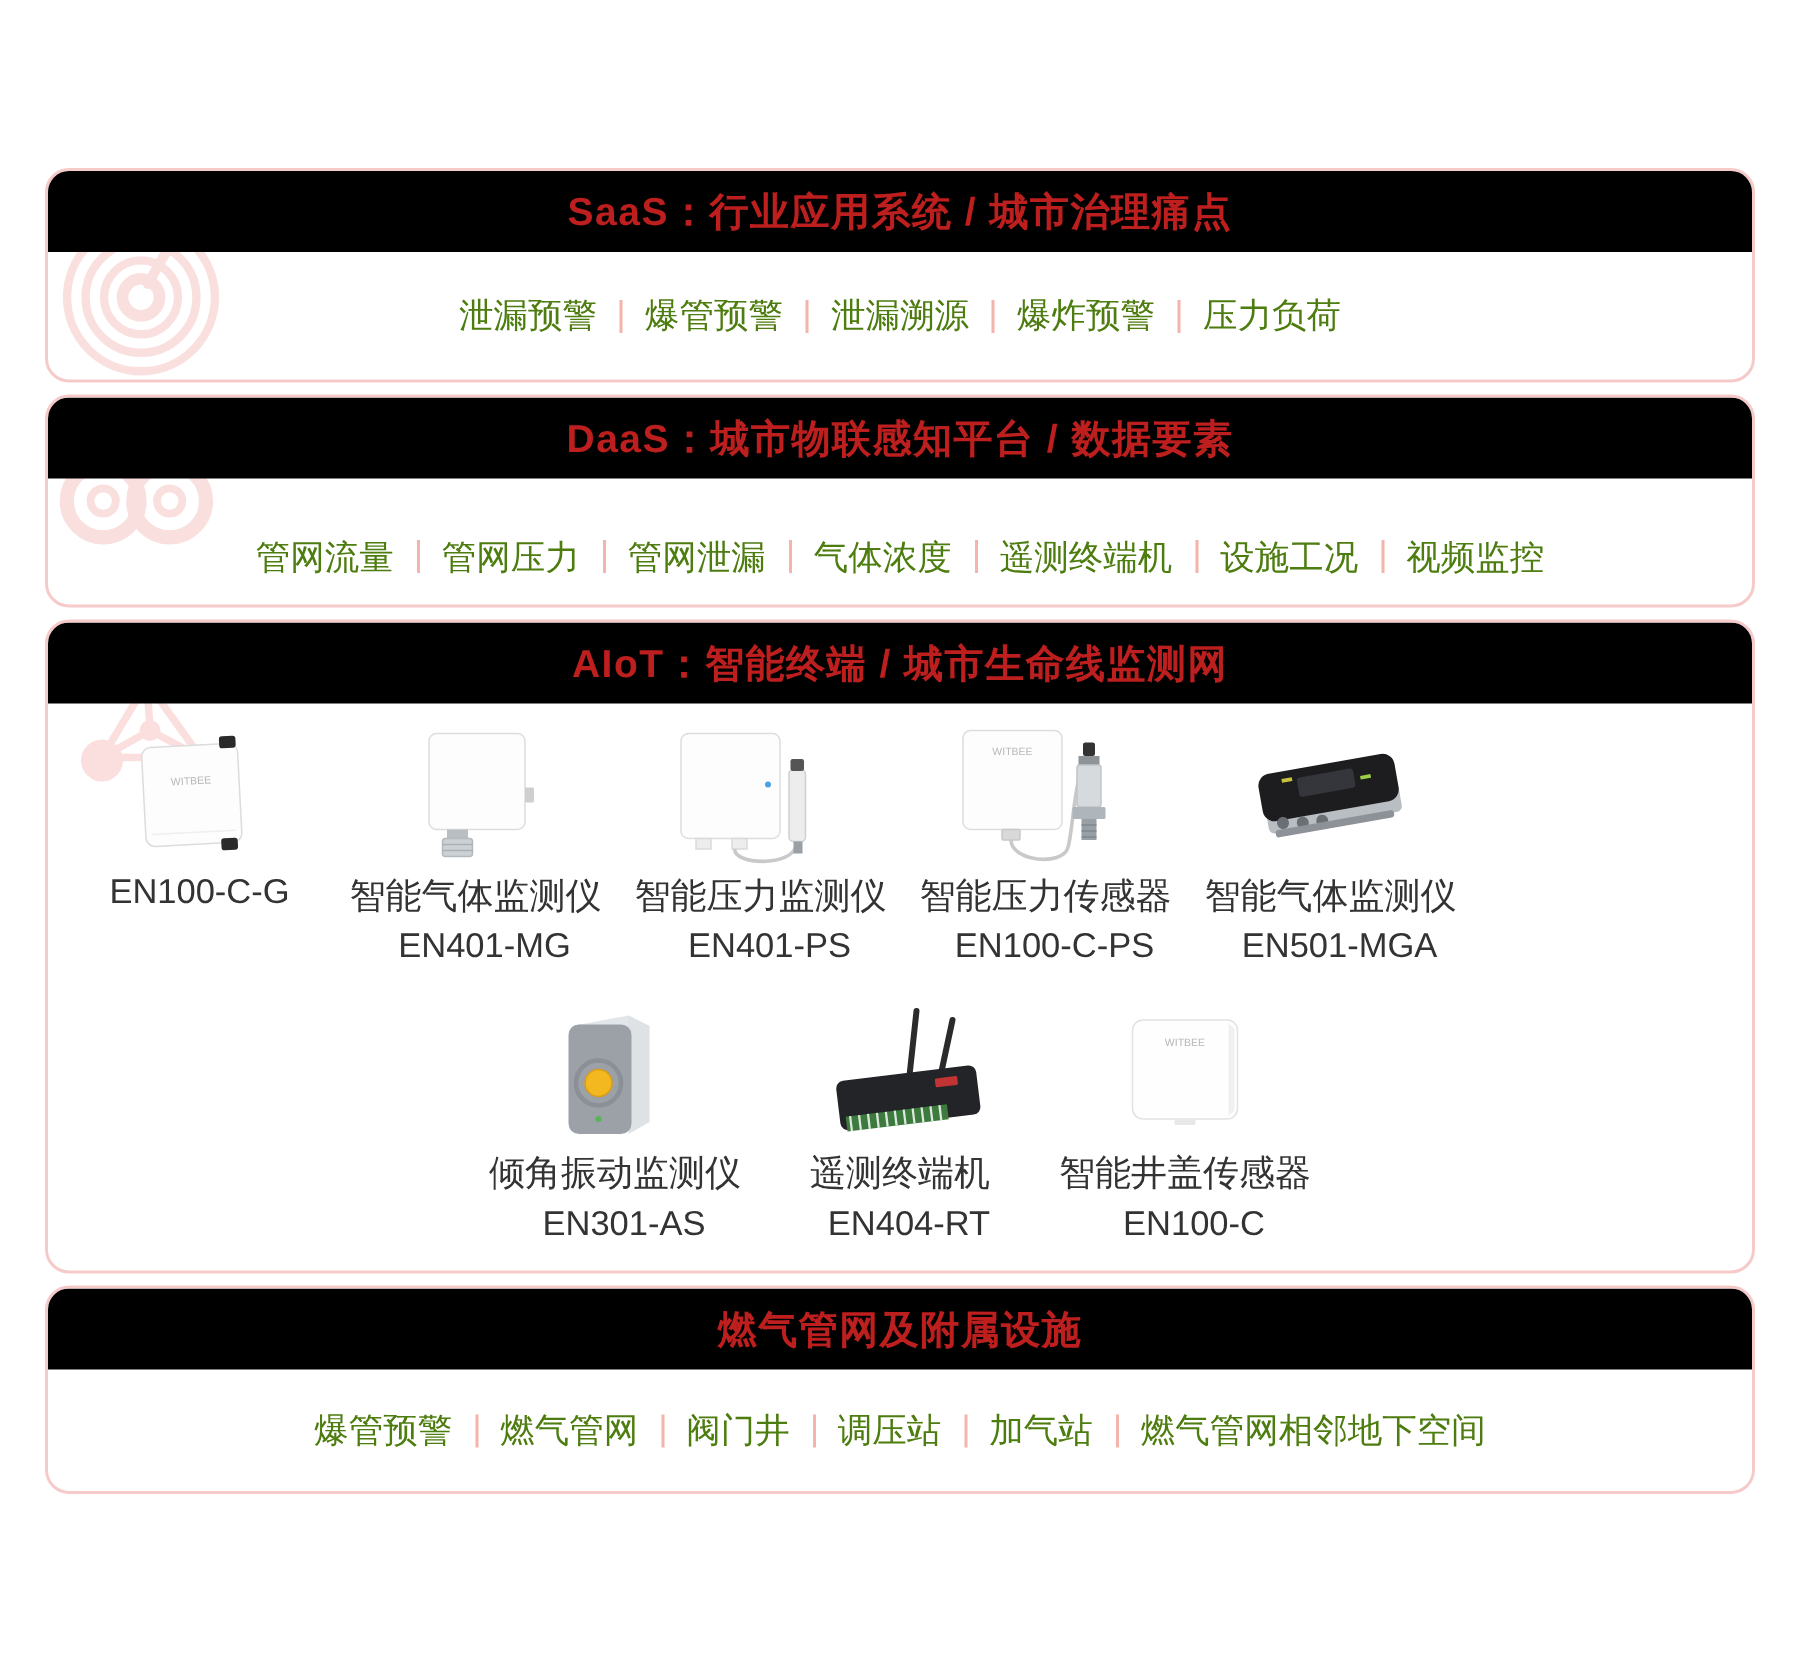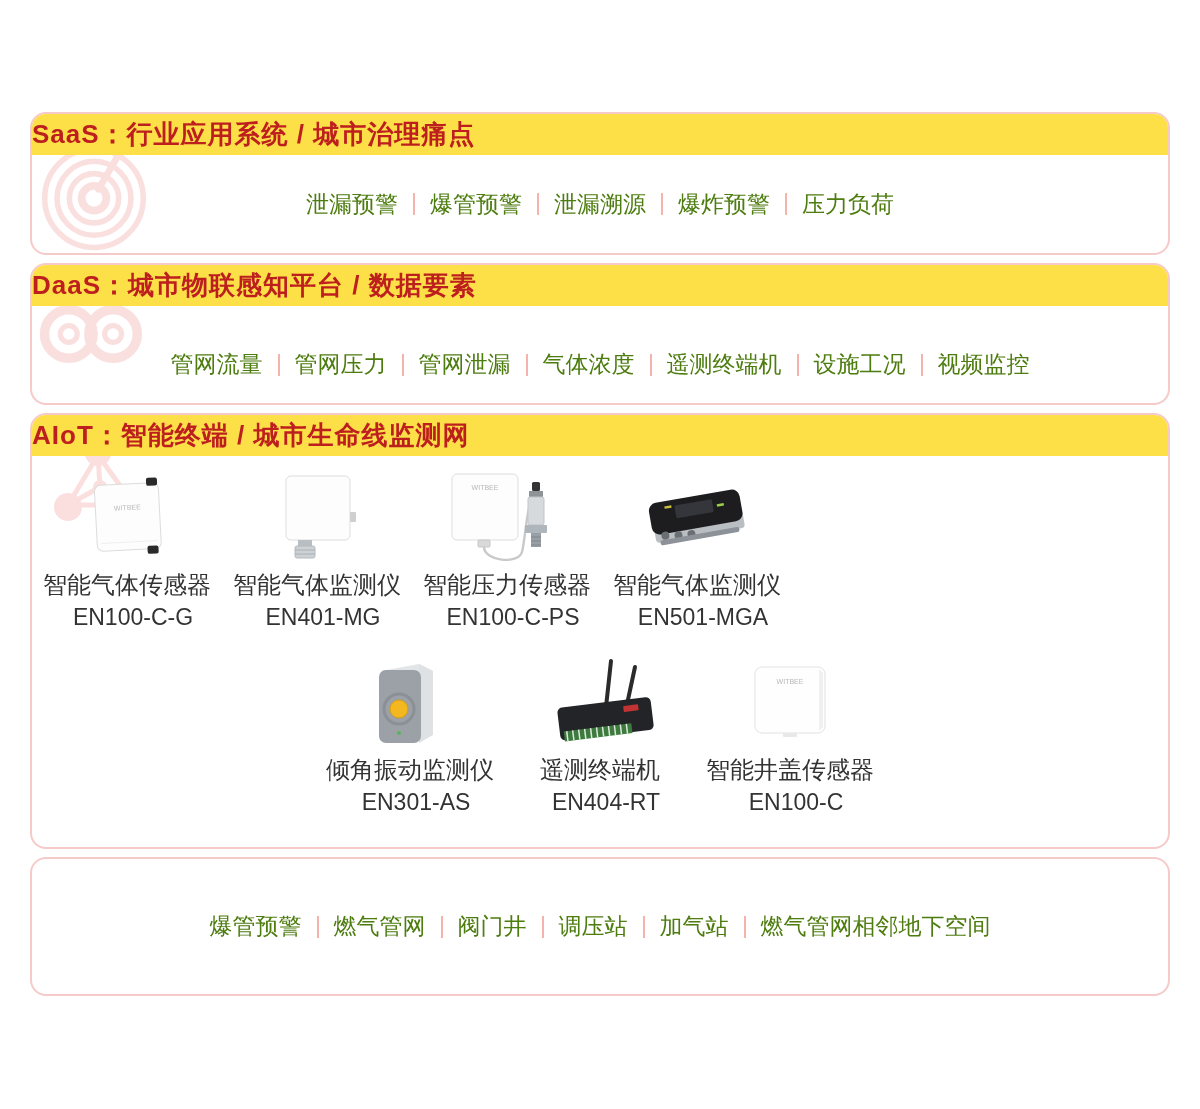--- a/index.html
+++ b/index.html
@@ -6,22 +6,22 @@
   html,body { width:1200px; height:1109px; background:#ffffff;
     font-family:"Liberation Sans","DejaVu Sans",sans-serif; }
   .stack { position:absolute; left:30px; top:112px; width:1140px;
     display:flex; flex-direction:column; gap:8px; }
   .card { position:relative; border:2px solid #f7caca; border-radius:16px;
     background:#ffffff; display:flex; flex-direction:column; overflow:hidden; }
   .card.h-sm1 { height:143px; }
   .card.h-sm2 { height:142px;gap:20px; }
   .card.h-lg  { height:436px; }
   .card.h-sm4 { height:139px; }
-  .card-header { height:41px; background:#fde047; display:flex;
-    align-items:center; justify-content:flex-start; flex:0 0 auto; position:relative; z-index:2; }
+  .card-header { height:54px; background:#000000; display:flex;
+    align-items:center; justify-content:center; flex:0 0 auto; position:relative; z-index:2; }
   .card-title { font-size:26px; font-weight:bold; color:#bd1e1e; letter-spacing:1px; }
   .card-body { flex:1; display:flex; align-items:center; justify-content:center;
     position:relative; z-index:2; }
   .items-row { display:flex; align-items:center; justify-content:center;
     font-size:23px; color:#4d7c0f; white-space:nowrap; }
   .sep { width:2px; height:22px; background:#f5b4ab; margin:0 15px; flex:0 0 auto; }
   .watermark { position:absolute; z-index:1; opacity:0.85; }
   .wm-stroke { stroke:#fadada; fill:none; }
   .wm-fill { fill:#fbdada; }
   
@@ -120,40 +120,55 @@
           <svg width="150" height="95" viewBox="0 0 150 95">
             <g transform="rotate(-3 75 50)">
               <rect x="44" y="14" width="64" height="66" rx="6" fill="#fdfdfd" stroke="#dcdcdc"></rect>
               <rect x="96" y="9" width="11" height="8" rx="2" fill="#2a2a2a"></rect>
               <rect x="94" y="77" width="11" height="8" rx="2" fill="#2a2a2a"></rect>
               <line x1="48" y1="72" x2="104" y2="72" stroke="#efefef"></line>
               <text x="76" y="40" font-size="7" text-anchor="middle" fill="#b9b9b9">WITBEE</text>
             </g>
           </svg>
         </div>
-        <div class="device-name">智能气体传感器</div>
         <div class="device-model">EN100-C-G</div>
       </div>
 
 
       <div class="device-cell">
         <div class="device-img">
           <svg width="150" height="95" viewBox="0 0 150 95">
             <rect x="44" y="6" width="64" height="64" rx="5" fill="#fdfdfd" stroke="#dddddd"></rect>
             <rect x="108" y="42" width="6" height="10" rx="1" fill="#cfcfcf"></rect>
             <rect x="56" y="70" width="14" height="6" fill="#b9bec3"></rect>
             <rect x="53" y="76" width="20" height="12" rx="2" fill="#ccd1d5" stroke="#b4b9bd"></rect>
             <line x1="53" y1="80" x2="73" y2="80" stroke="#aab0b5"></line>
             <line x1="53" y1="84" x2="73" y2="84" stroke="#aab0b5"></line>
           </svg>
         </div>
         <div class="device-name">智能气体监测仪</div>
         <div class="device-model">EN401-MG</div>
       </div>
 
+      <div class="device-cell">
+        <div class="device-img">
+          <svg width="150" height="95" viewBox="0 0 150 95">
+            <rect x="22" y="6" width="66" height="70" rx="5" fill="#fdfdfd" stroke="#dddddd"></rect>
+            <circle cx="80" cy="40" r="2" fill="#4aa3e0"></circle>
+            <rect x="32" y="76" width="10" height="7" fill="#ededed" stroke="#dadada"></rect>
+            <rect x="56" y="76" width="10" height="7" fill="#ededed" stroke="#dadada"></rect>
+            <path d="M58,83 C56,93 96,96 99,80 L99,50" stroke="#c9c9c9" stroke-width="2.4" fill="none"></path>
+            <rect x="94" y="30" width="11" height="48" rx="3" fill="#ededed" stroke="#d0d0d0"></rect>
+            <rect x="95" y="23" width="9" height="8" rx="1.5" fill="#555555"></rect>
+            <rect x="97" y="78" width="6" height="8" fill="#9aa0a5"></rect>
+          </svg>
+        </div>
+        <div class="device-name">智能压力监测仪</div>
+        <div class="device-model">EN401-PS</div>
+      </div>
 
       <div class="device-cell">
         <div class="device-img">
           <svg width="150" height="95" viewBox="0 0 150 95">
             <rect x="20" y="4" width="66" height="66" rx="5" fill="#fdfdfd" stroke="#dddddd"></rect>
             <text x="53" y="20" font-size="7" text-anchor="middle" fill="#b9b9b9">WITBEE</text>
             <rect x="46" y="70" width="12" height="7" rx="1" fill="#d9d9d9" stroke="#c8c8c8"></rect>
             <path d="M52,77 C52,91 86,95 90,82 C93,72 94,40 101,24" stroke="#c9c9c9" stroke-width="2.4" fill="none"></path>
             <rect x="100" y="12" width="8" height="9" rx="1.5" fill="#333333"></rect>
             <rect x="97" y="21" width="14" height="6" fill="#8e9398"></rect>
@@ -243,20 +258,23 @@
             <rect x="68" y="78" width="14" height="4" rx="1" fill="#e8e8e8"></rect>
           </svg>
         </div>
         <div class="device-name">智能井盖传感器</div>
         <div class="device-model">EN100-C</div>
       </div>
     </div>
   </section>
 
   <section class="card h-sm4">
+    <div class="card-header">
+      <div class="card-title">燃气管网及附属设施</div>
+    </div>
     <div class="card-body">
       <div class="items-row">
         <span>爆管预警</span>
         <span class="sep"></span>
         <span>燃气管网</span>
         <span class="sep"></span>
         <span>阀门井</span>
         <span class="sep"></span>
         <span>调压站</span>
         <span class="sep"></span>

